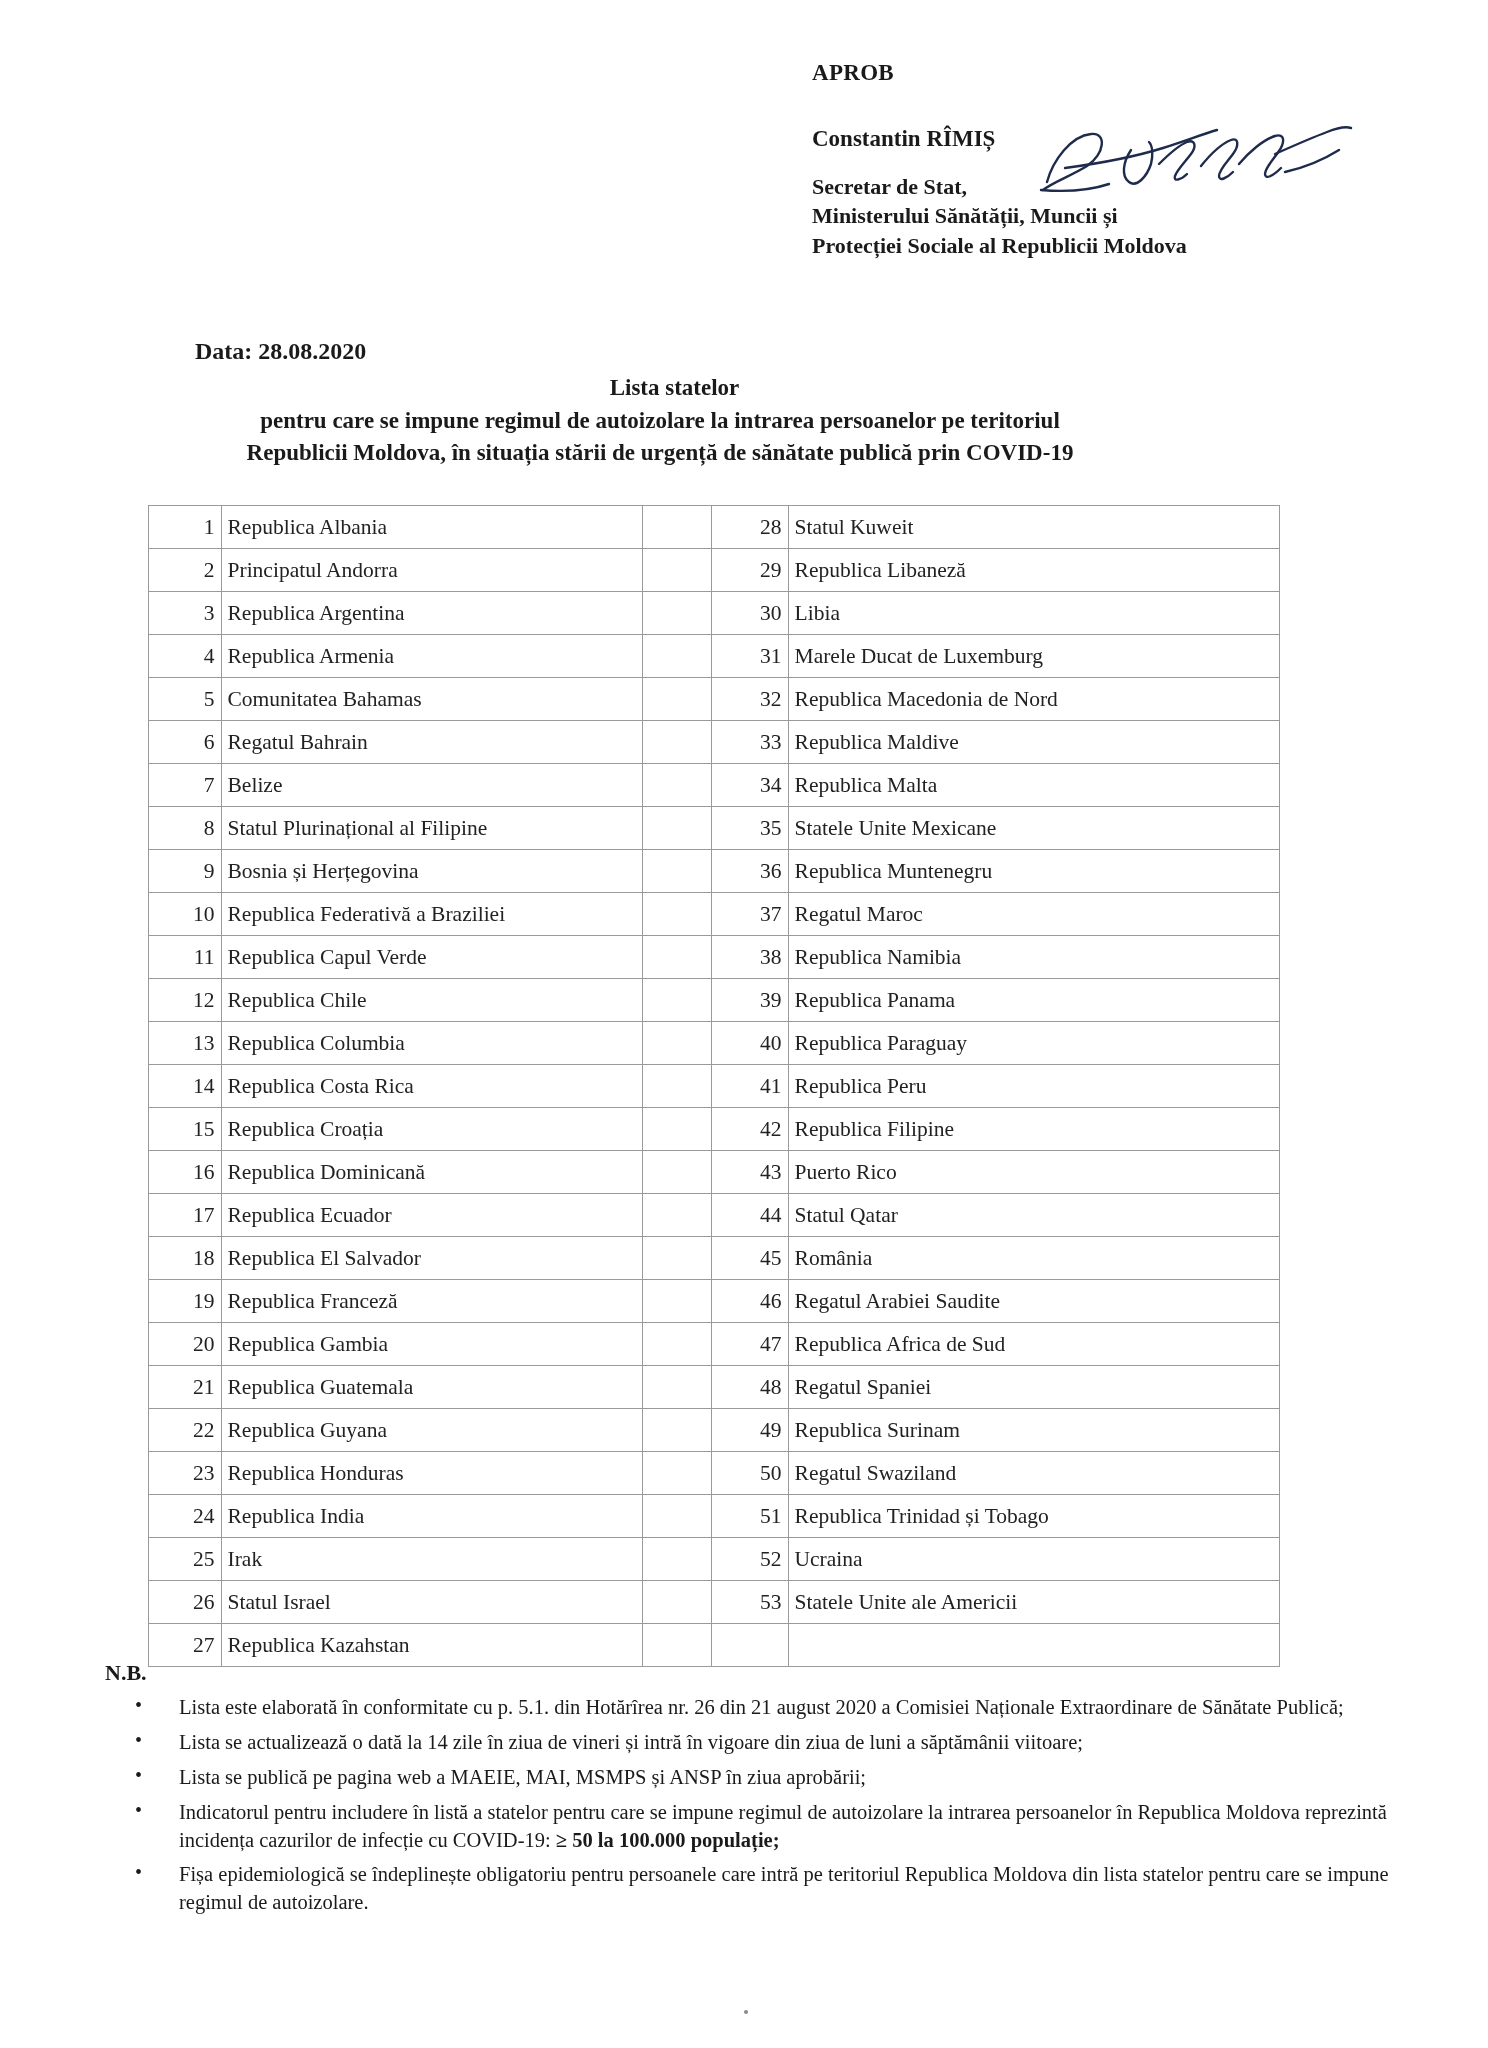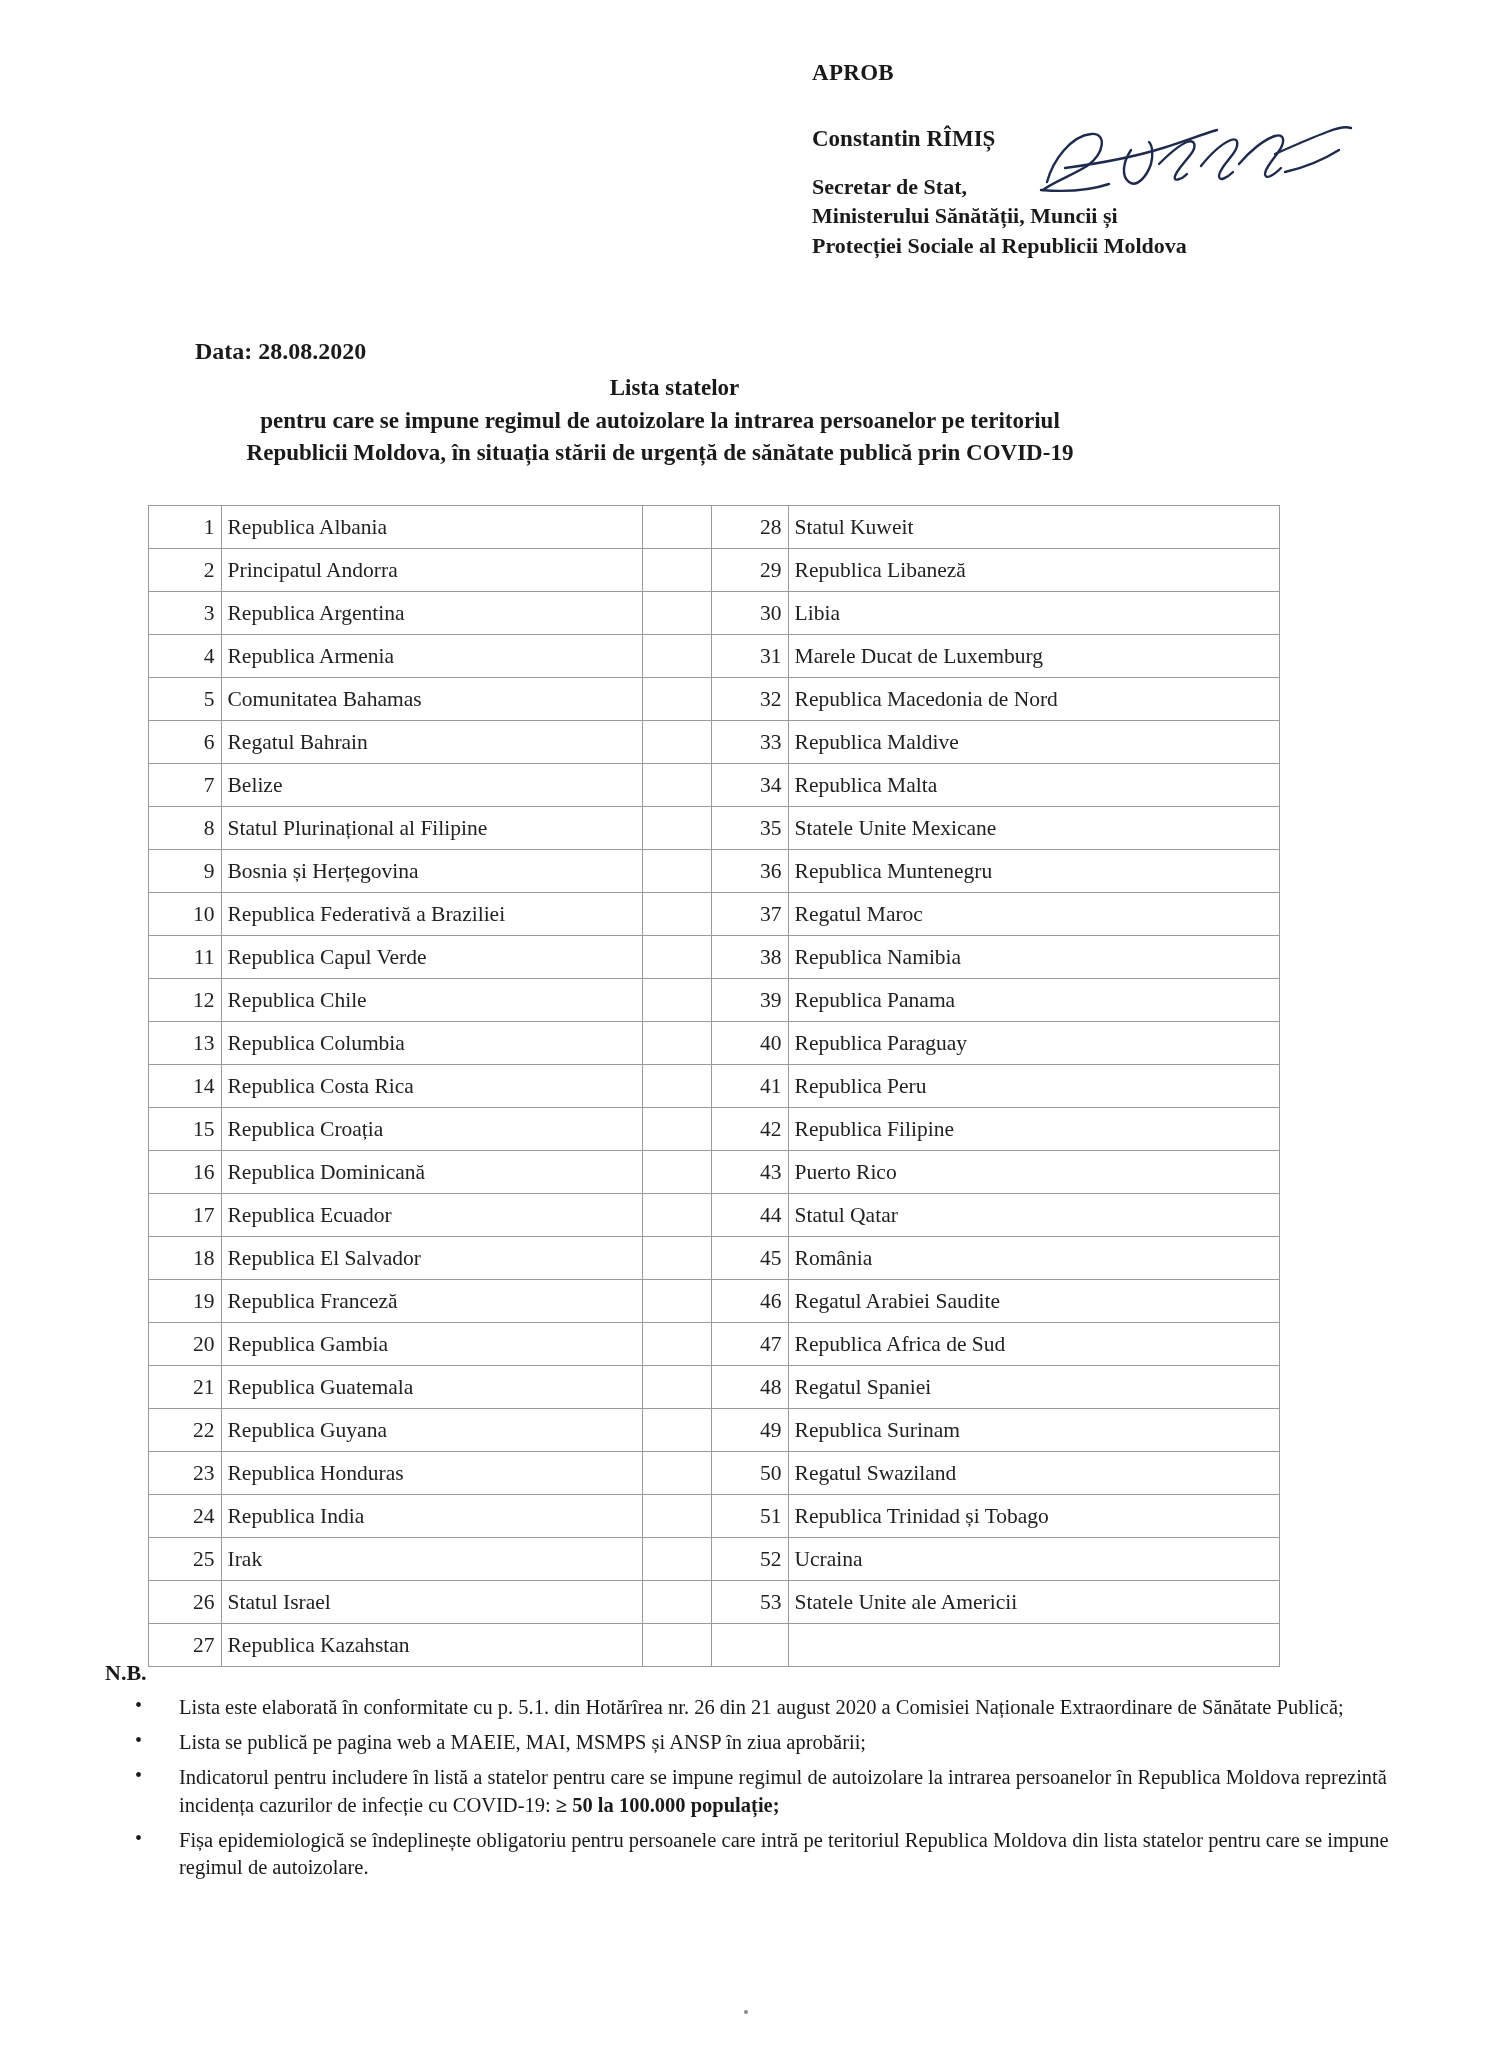--- a/index.html
+++ b/index.html
@@ -398,20 +398,21 @@
             <td class="name2"></td>
           </tr>
         </tbody>
     </table>
   </div>
 
   <div class="notes">
     <div class="nb">N.B.</div>
     <ul class="note-list" id="note-list">
         <li>Lista este elaborată în conformitate cu p. 5.1. din Hotărîrea nr. 26 din 21 august 2020 a Comisiei Naționale Extraordinare de Sănătate Publică;</li>
+        <li>Lista se actualizează o dată la 14 zile în ziua de vineri și intră în vigoare din ziua de luni a săptămânii viitoare;</li>
         <li>Lista se publică pe pagina web a MAEIE, MAI, MSMPS și ANSP în ziua aprobării;</li>
         <li><span>Indicatorul pentru includere în listă a statelor pentru care se impune regimul de autoizolare la intrarea persoanelor în Republica Moldova reprezintă incidența cazurilor de infecție cu COVID-19: </span><span class="bold-inline">≥ 50 la 100.000 populație;</span></li>
         <li>Fișa epidemiologică se îndeplinește obligatoriu pentru persoanele care intră pe teritoriul Republica Moldova din lista statelor pentru care se impune regimul de autoizolare.</li>
       </ul>
   </div>
 
   <div class="page-mark"></div>
 </div>
 
 </body></html>

